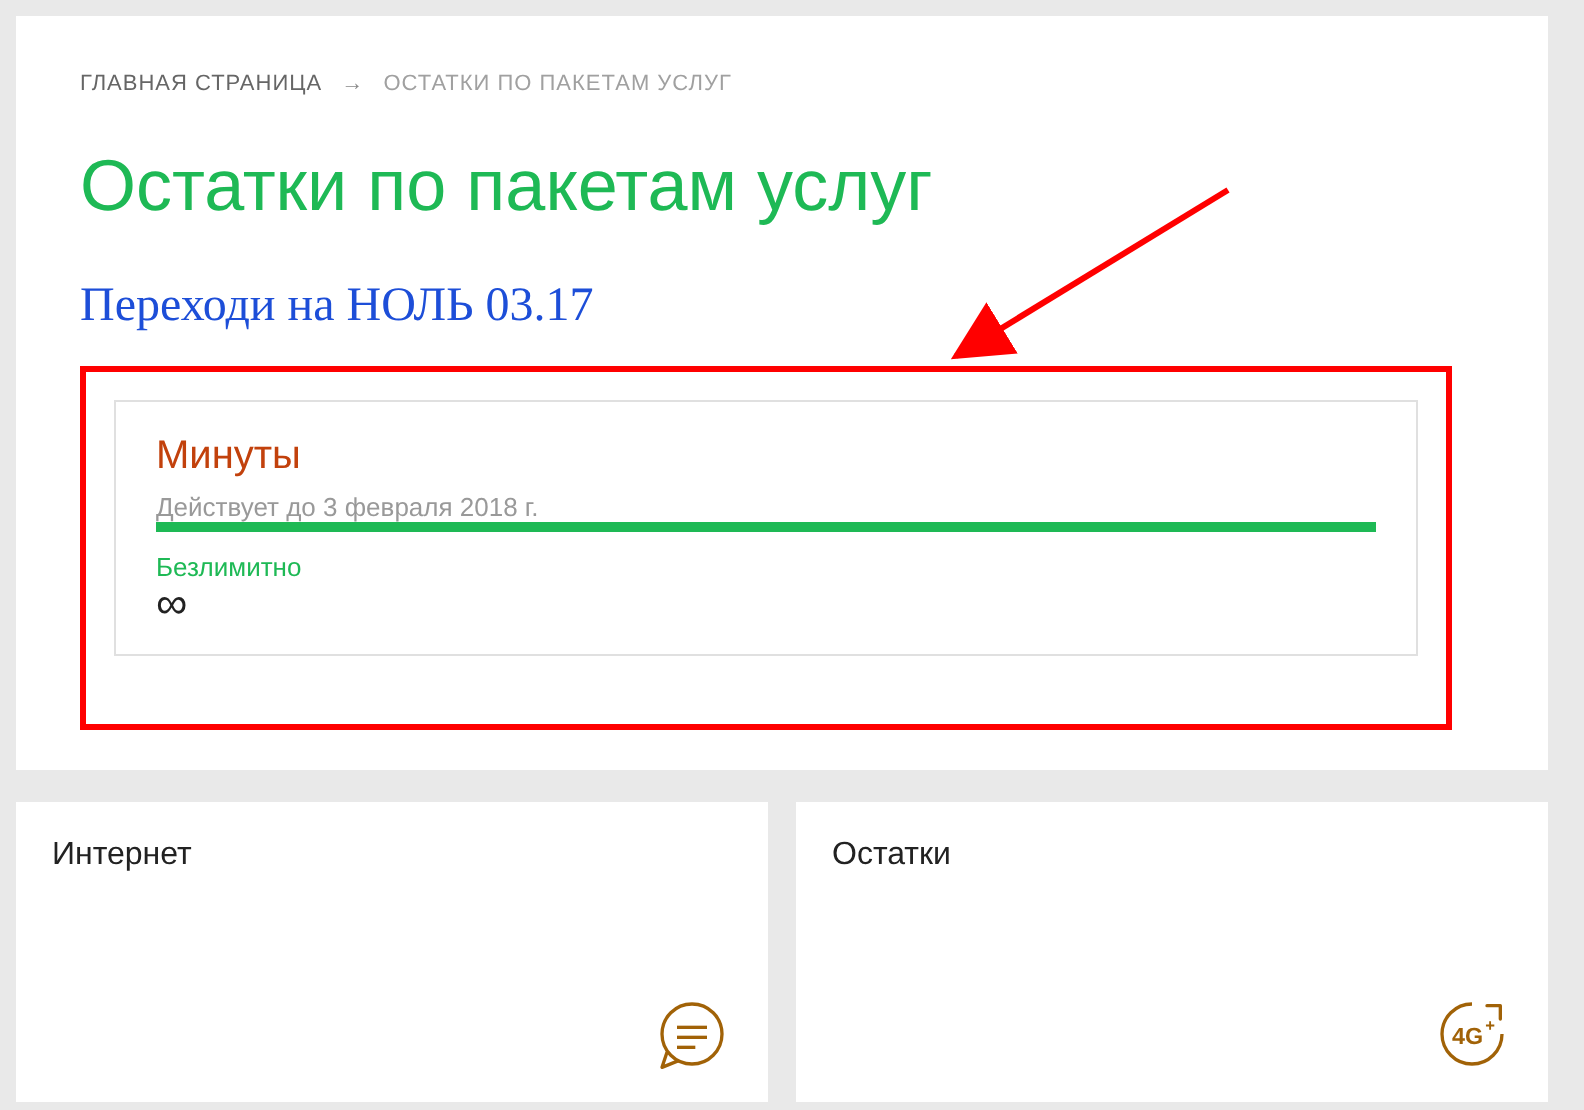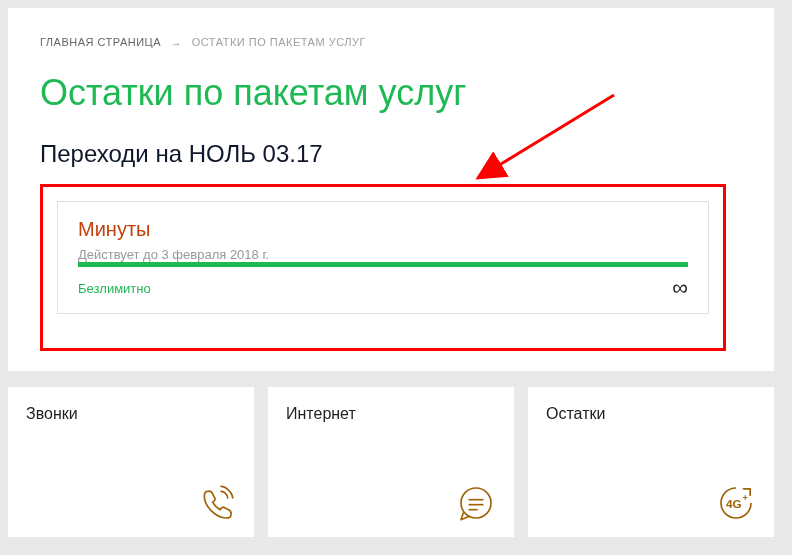--- a/index.html
+++ b/index.html
@@ -37,22 +37,23 @@
     }
     .page-title {
       font-size: 36px;
       font-weight: 400;
       color: #1eb955;
       margin-bottom: 26px;
     }
     .plan-name {
       font-size: 24px;
       font-weight: 400;
-      color: #0f172a;
+      color: #1d4ed8;
       margin-bottom: 16px;
+      font-family: Liberation Serif, serif;
     }
     .highlight-box {
       border: 3px solid #ff0000;
       padding: 14px 14px 34px 14px;
       position: relative;
     }
     .package-card {
       border: 1px solid #e0e0e0;
       padding: 16px 20px 14px 20px;
     }
@@ -68,21 +69,22 @@
     }
     .progress-bar {
       height: 5px;
       background: #1eb955;
       width: 100%;
       margin-bottom: 10px;
     }
     .pkg-footer {
       display: flex;
       justify-content: space-between;
-      align-items: center;
+      align-items: flex-start;
+      flex-direction: column;
     }
     .pkg-status {
       font-size: 13px;
       color: #1eb955;
     }
     .infinity {
       font-size: 22px;
       color: #222;
       line-height: 1;
     }
@@ -157,30 +159,20 @@
         <marker id="arrh" markerWidth="12" markerHeight="12" refX="9" refY="5" orient="auto" markerUnits="strokeWidth">
           <path d="M0,0 L10,5 L0,10 Z" fill="#ff0000"></path>
         </marker>
       </defs>
       <line x1="150" y1="5" x2="14" y2="88" stroke="#ff0000" stroke-width="3" marker-end="url(#arrh)"></line>
     </svg>
   </div>
 </div>
 
 <div class="cards-row">
-  <div class="service-card">
-    <div class="svc-title">Звонки</div>
-    <div class="svc-icon">
-      <svg viewBox="0 0 48 48" fill="none" stroke="currentColor" stroke-width="2">
-        <path d="M14 10 C14 10 18 9 20 13 L23 19 C23 20 22 22 20 23 C22 27 25 30 29 32 C30 30 32 29 33 29 L39 32 C43 34 42 38 42 38 C42 40 40 42 36 42 C24 42 10 28 10 16 C10 12 12 10 14 10 Z"></path>
-        <path d="M30 4 C36 4 44 12 44 18" stroke-linecap="round"></path>
-        <path d="M30 10 C34 10 38 14 38 18" stroke-linecap="round"></path>
-      </svg>
-    </div>
-  </div>
 
   <div class="service-card">
     <div class="svc-title">Интернет</div>
     <div class="svc-icon">
       <svg viewBox="0 0 48 48" fill="none" stroke="currentColor" stroke-width="2">
         <circle cx="24" cy="24" r="18"></circle>
         <path d="M9 35 L6 44 L16 40" stroke-linejoin="round"></path>
         <line x1="15" y1="20" x2="33" y2="20"></line>
         <line x1="15" y1="26" x2="33" y2="26"></line>
         <line x1="15" y1="32" x2="26" y2="32"></line>

